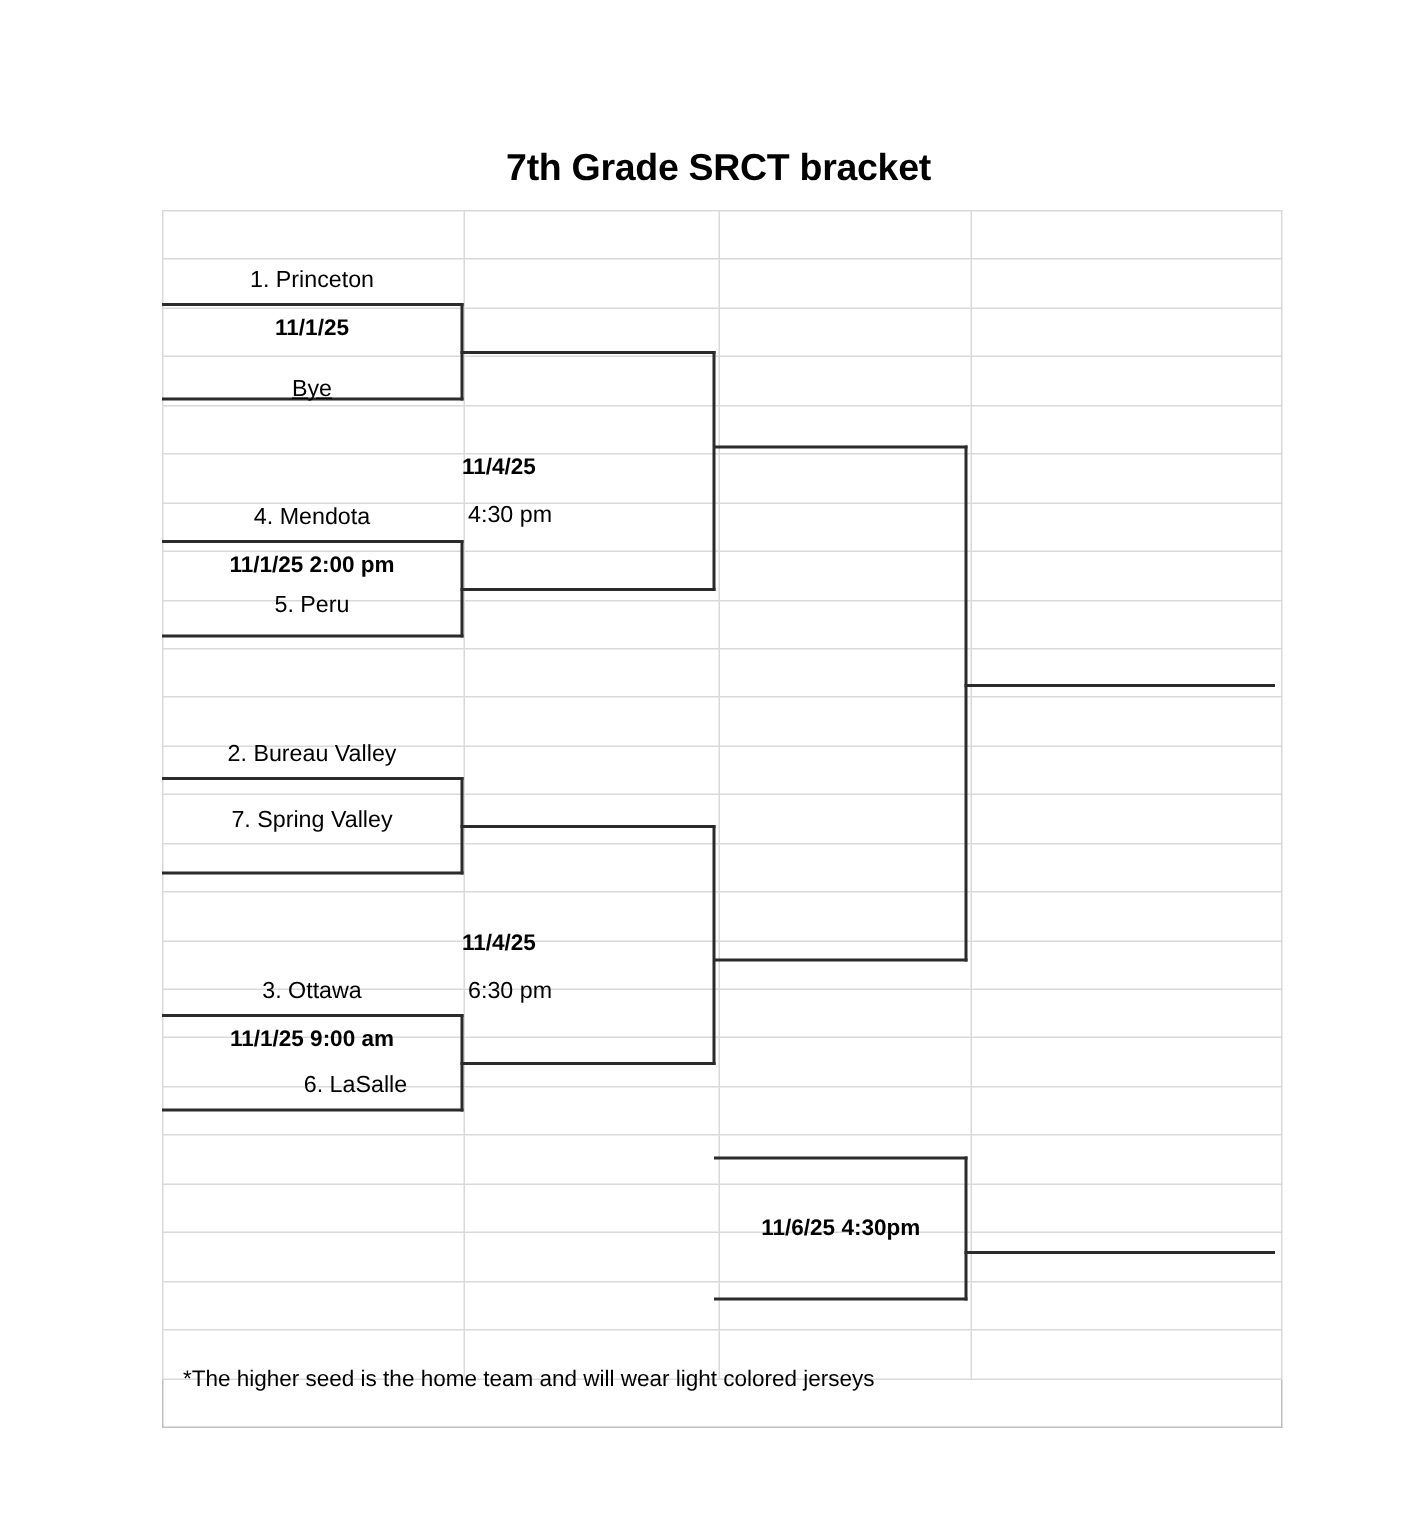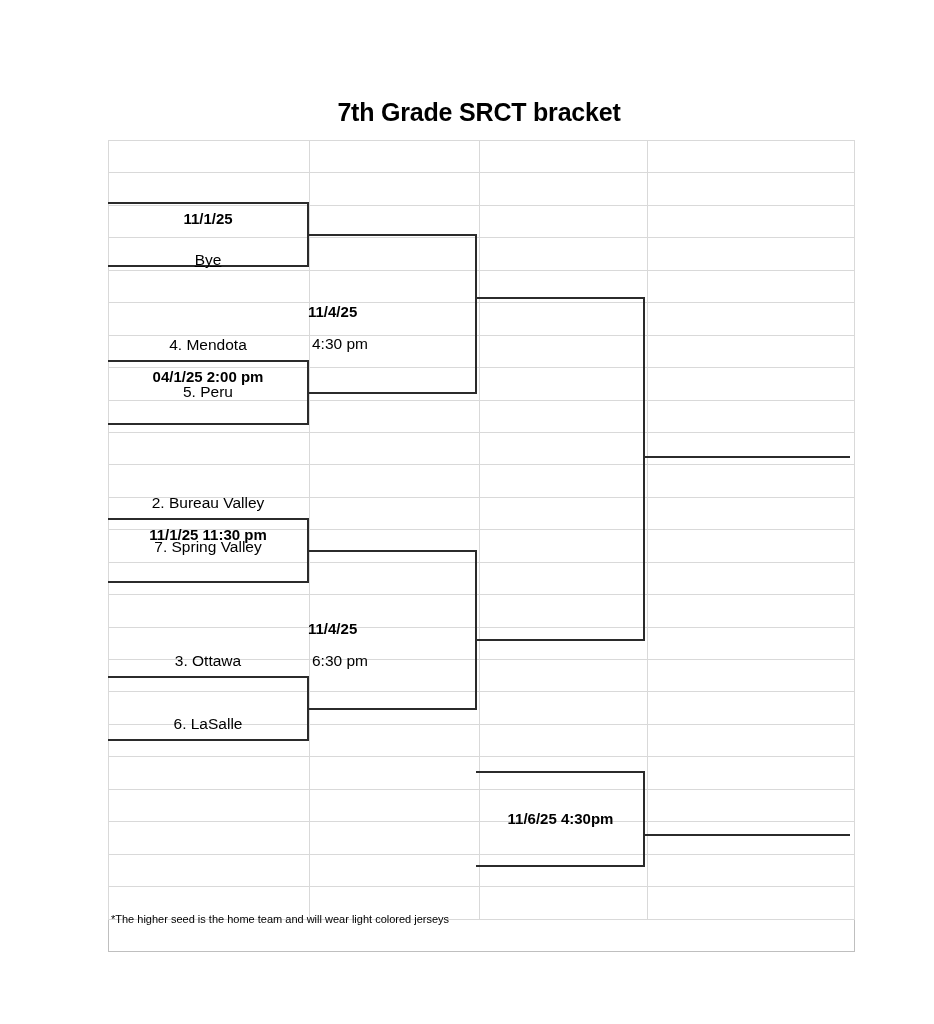--- a/index.html
+++ b/index.html
@@ -85,23 +85,23 @@
 
   
   #footnote {
     position: absolute;
     left: 108px;
     top: 903px;
     width: 742px;
     height: 32px;
     display: flex;
     align-items: center;
-    font-size: 11px;
+    font-size: 15px;
     white-space: nowrap;
-    padding-left: 3px;
+    padding-left: 14px;
     box-sizing: border-box;
   }
 </style>
 </head>
 <body>
 
 <div id="page">
 
   <div id="title">7th Grade SRCT bracket</div>
 
@@ -284,33 +284,34 @@
   <div class="hline" style="left:476px; top:297px;  width:169px;"></div>
   <div class="hline" style="left:476px; top:639px;  width:169px;"></div>
   <div class="vline" style="left:642.6px; top:297px; height:344px;"></div>
   <div class="hline" style="left:643px; top:456px;  width:207px;"></div>
 
   <div class="hline" style="left:476px; top:771px;  width:169px;"></div>
   <div class="hline" style="left:476px; top:865px;  width:169px;"></div>
   <div class="vline" style="left:642.6px; top:771px; height:96px;"></div>
   <div class="hline" style="left:643px; top:834px;  width:207px;"></div>
 
+  <div class="cell c1 tm" style="top:171px;">1. Princeton</div>
   <div class="cell c1 dt" style="top:203px;">11/1/25</div>
   <div class="cell c1 tm" style="top:244px;text-decoration:underline;">Bye</div>
 
   <div class="cell c1 tm" style="top:329px;">4. Mendota</div>
-  <div class="cell c1 dt" style="top:361px;">04/1/25 2:00 pm</div>
-  <div class="cell c1 tm" style="top:376px;">5. Peru</div>
+  <div class="cell c1 dt" style="top:361px;">11/1/25 2:00 pm</div>
+  <div class="cell c1 tm" style="top:388px;">5. Peru</div>
 
   <div class="cell c1 tm" style="top:487px;">2. Bureau Valley</div>
-  <div class="cell c1 dt" style="top:519px;">11/1/25 11:30 pm</div>
   <div class="cell c1 tm" style="top:531px;">7. Spring Valley</div>
 
   <div class="cell c1 tm" style="top:645px;">3. Ottawa</div>
-  <div class="cell c1 tm" style="top:708px;">6. LaSalle</div>
+  <div class="cell c1 dt" style="top:677px;">11/1/25 9:00 am</div>
+  <div class="cell c1 tm" style="top:708px;padding-left:29px;">6. LaSalle</div>
 
   <div class="cell c2 dt c2ctr" style="top:296px;">11/4/25</div>
   <div class="cell c2 tm c2lft" style="top:328px;">4:30 pm</div>
 
   <div class="cell c2 dt c2ctr" style="top:613px;">11/4/25</div>
   <div class="cell c2 tm c2lft" style="top:645px;">6:30 pm</div>
 
   <div class="cell c3 dt c3ctr" style="top:803px;">11/6/25 4:30pm</div>
 
   <div id="footnote">*The higher seed is the home team and will wear light colored jerseys</div>

